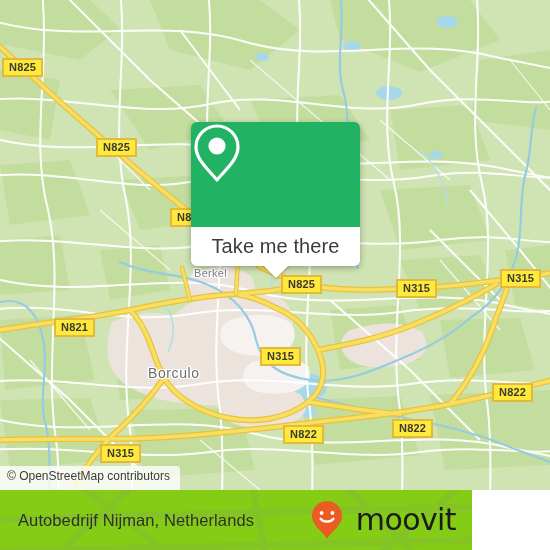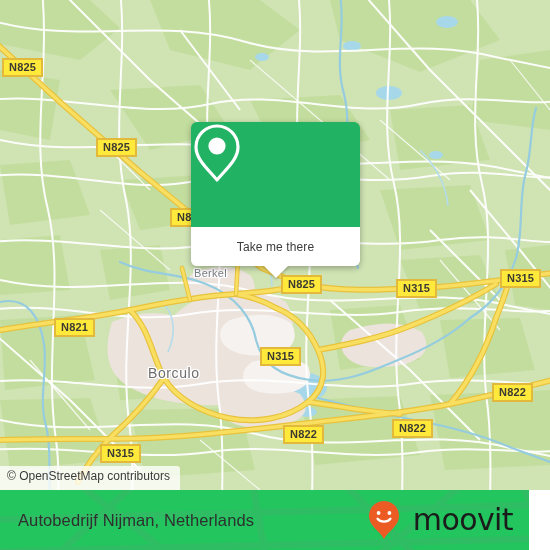--- a/index.html
+++ b/index.html
@@ -62,21 +62,21 @@
   }
   #callout-bottom{
     background:#ffffff;
     height:39px;
     border-radius:0 0 6px 6px;
     display:flex;align-items:center;justify-content:center;
     position:relative;
   }
   #callout-label{
     color:#3c3c3c;
-    font-size:12px;
+    font-size:20px;
     letter-spacing:.1px;
   }
   #callout-tail{
     position:absolute;
     left:50%;margin-left:-13px;bottom:-12px;
     width:0;height:0;
     border-left:13px solid transparent;
     border-right:13px solid transparent;
     border-top:13px solid #ffffff;
     filter:drop-shadow(0 2px 1px rgba(0,0,0,.18));
@@ -89,22 +89,22 @@
     color:#3b3b3b;
     font-size:12px;
     padding:3px 10px 18px 7px;
     border-radius:0 3px 0 0;
     z-index:45;
     white-space:nowrap;
   }
 
   
   #bottombar{
-    position:absolute;left:0;top:490px;width:529px;height:60px;
-    background:#22c55e;
+    position:absolute;left:0;top:490px;width:472px;height:60px;
+    background:#84cc16;
     overflow:hidden;
     text-decoration:underline;
   }
   #bottombar-watermark{
     position:absolute;left:0;top:0;width:550px;height:60px;
     opacity:.12;
   }
   #bottom-title{
     position:absolute;left:18px;top:50%;transform:translateY(-50%);
     font-size:16.5px;color:#2f2f2f;letter-spacing:.1px;white-space:nowrap;

